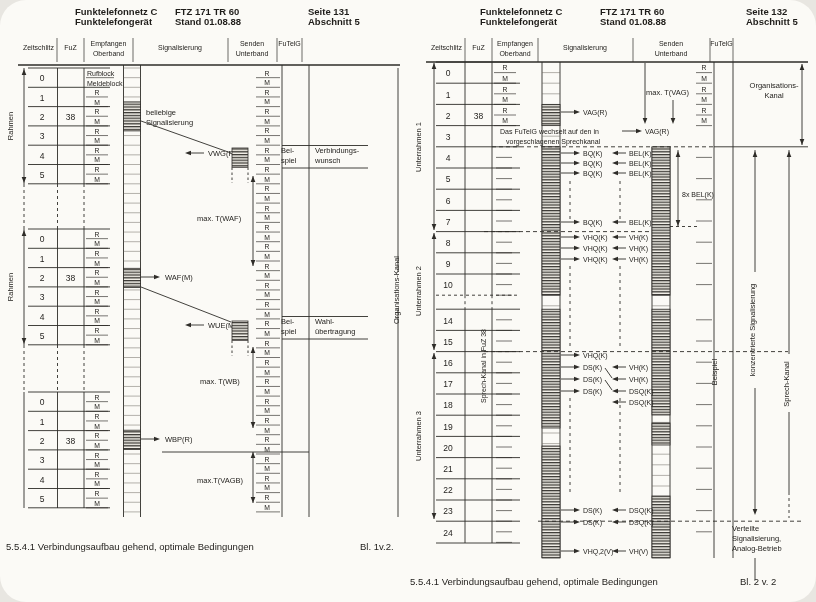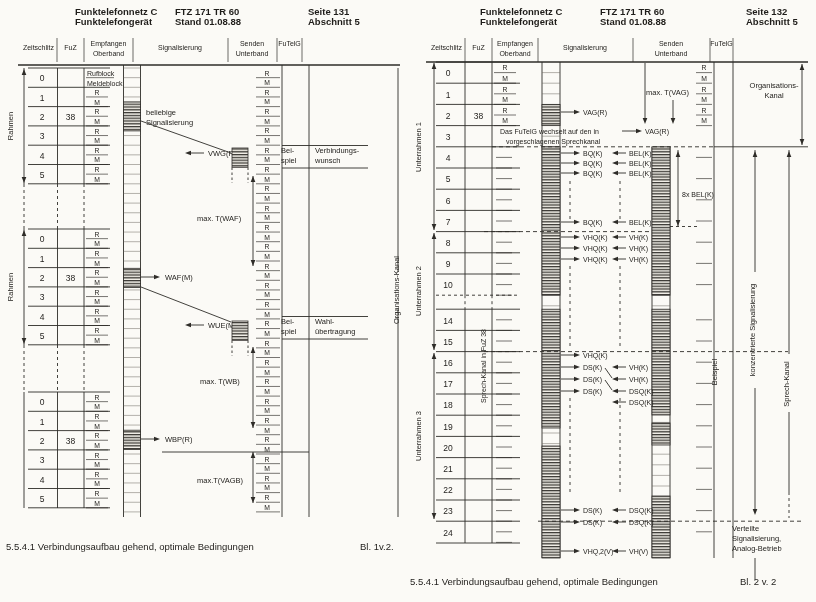--- a/index.html
+++ b/index.html
@@ -1,17 +1,17 @@
 <!DOCTYPE html>
 <html><head>
 <meta charset="utf-8">
 <style>
   html,body{margin:0;padding:0;background:#e8e6e1;}
   #page{position:relative;width:816px;height:602px;background:#fbfaf6;overflow:hidden;
-        font-family:"Liberation Sans", sans-serif;}
+        font-family:"Liberation Sans", sans-serif;border-radius:26px;}
   svg{position:absolute;top:0;}
   #svgL{left:0;} #svgR{left:408px;}
   text{fill:#1f1d1a;font-family:"Liberation Sans", sans-serif;}
   .bold{font-weight:bold;}
 </style>
 </head>
 <body>
 
 <div id="page">
 

